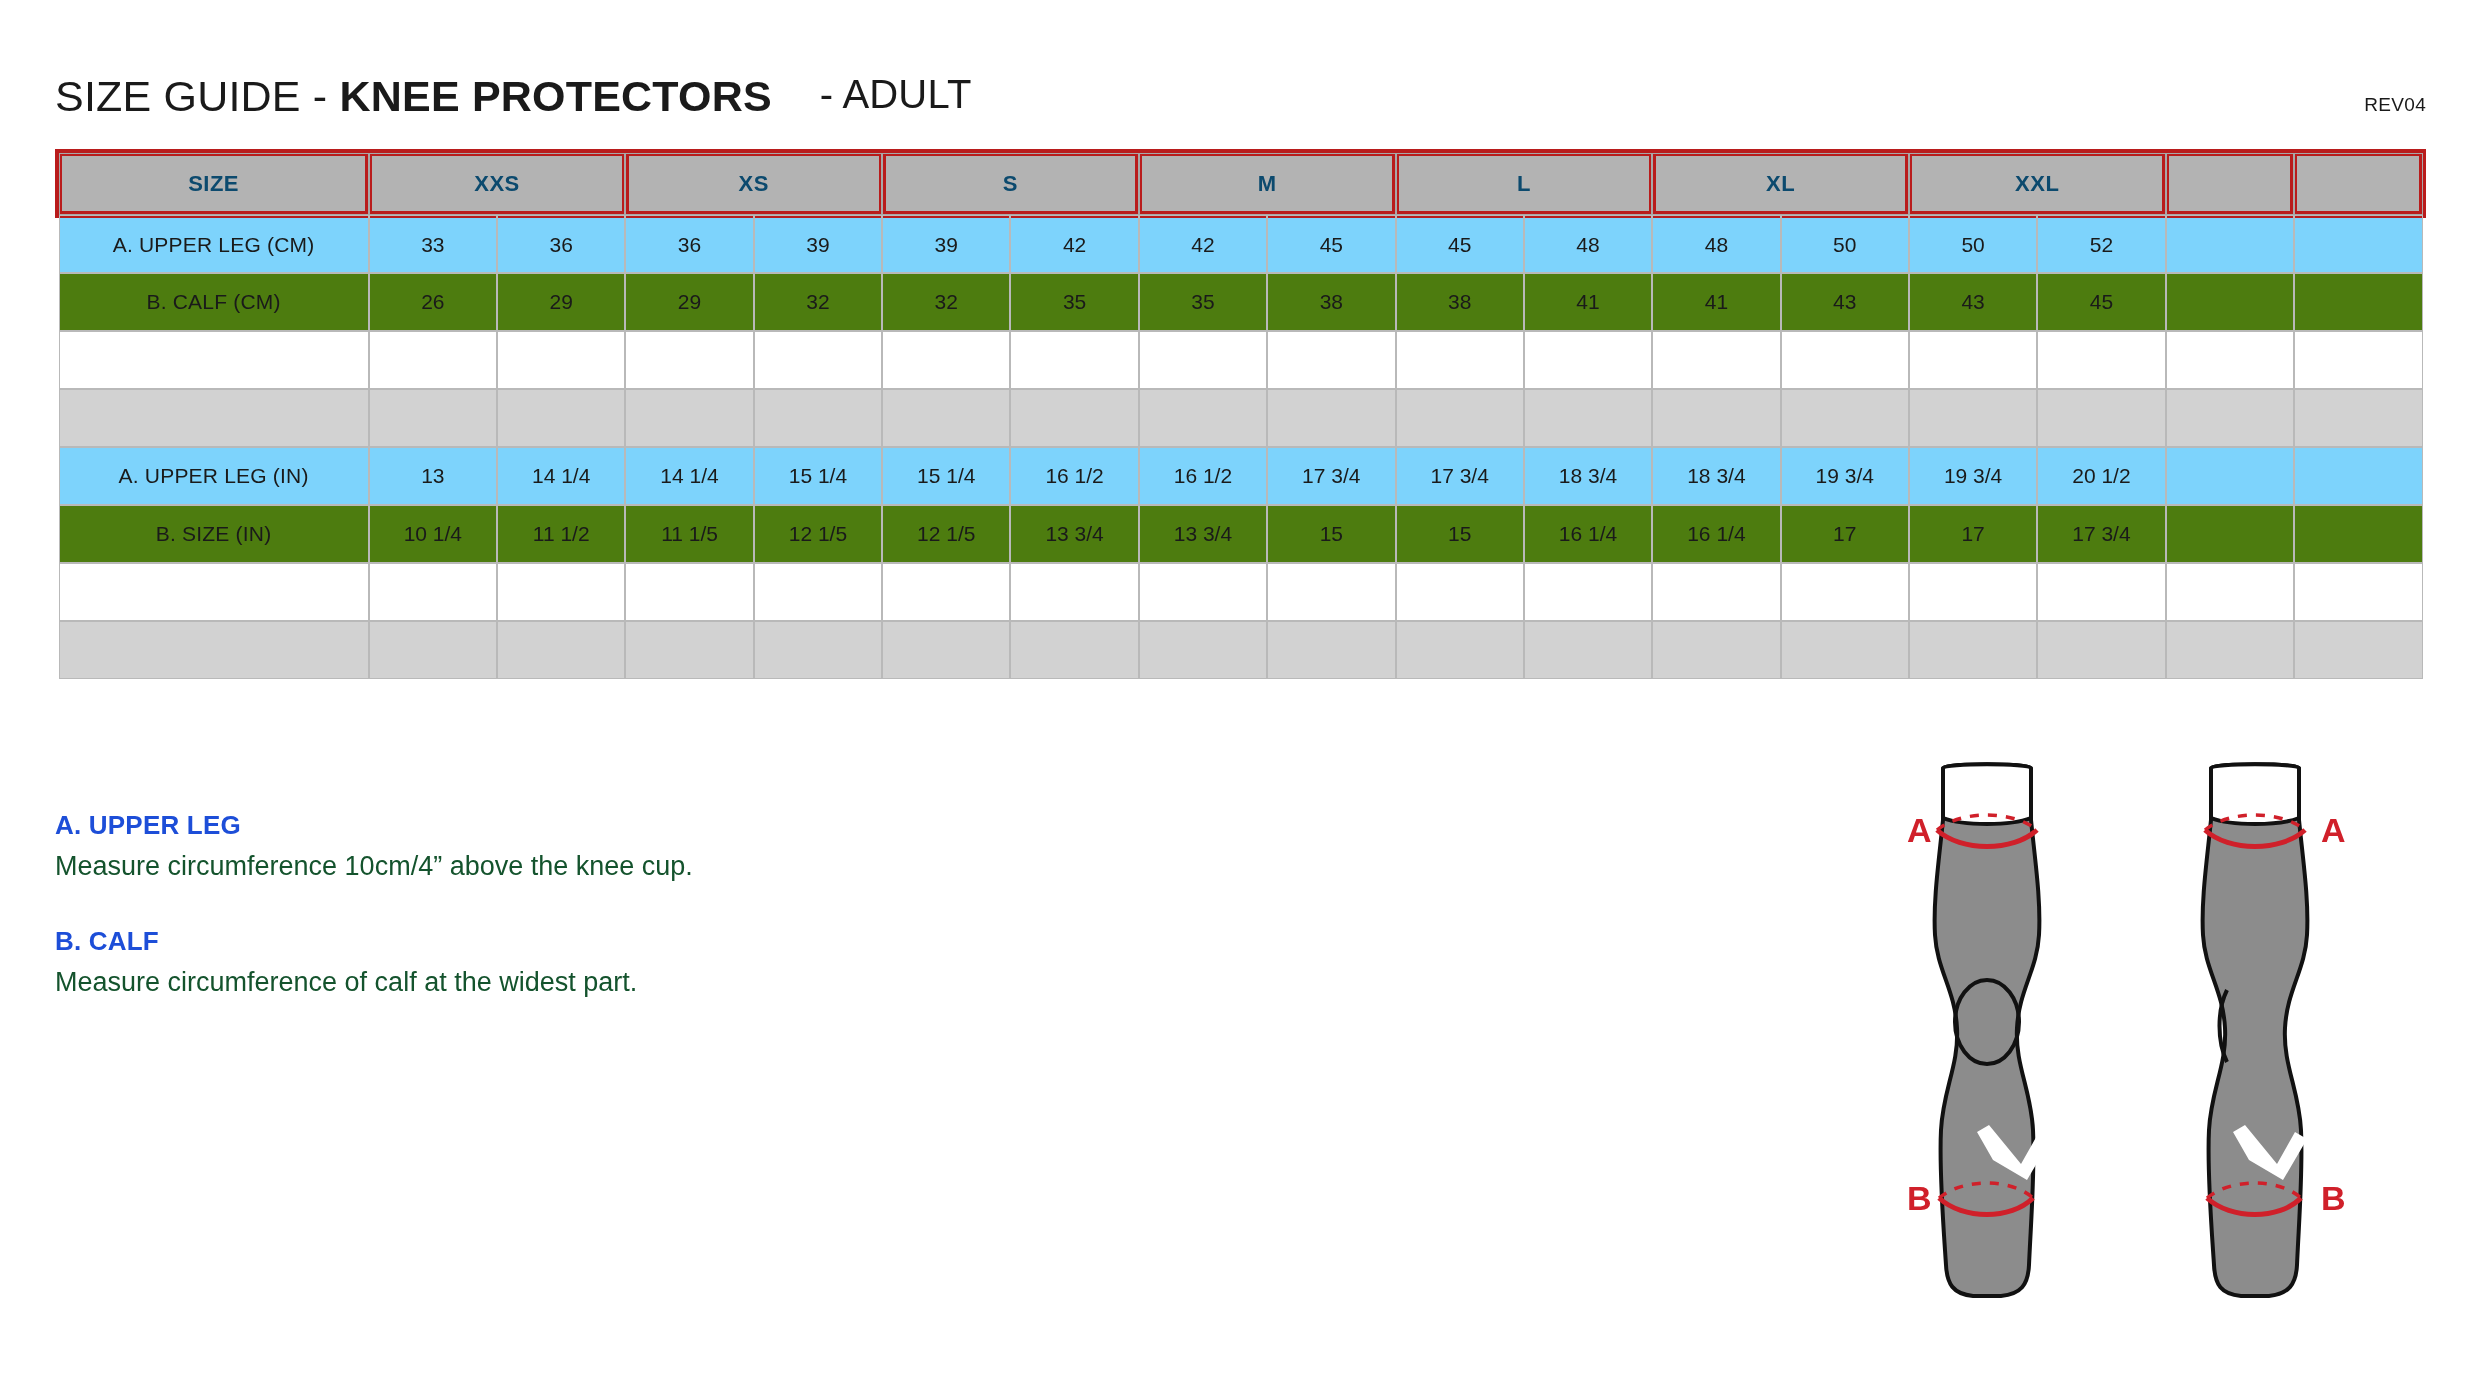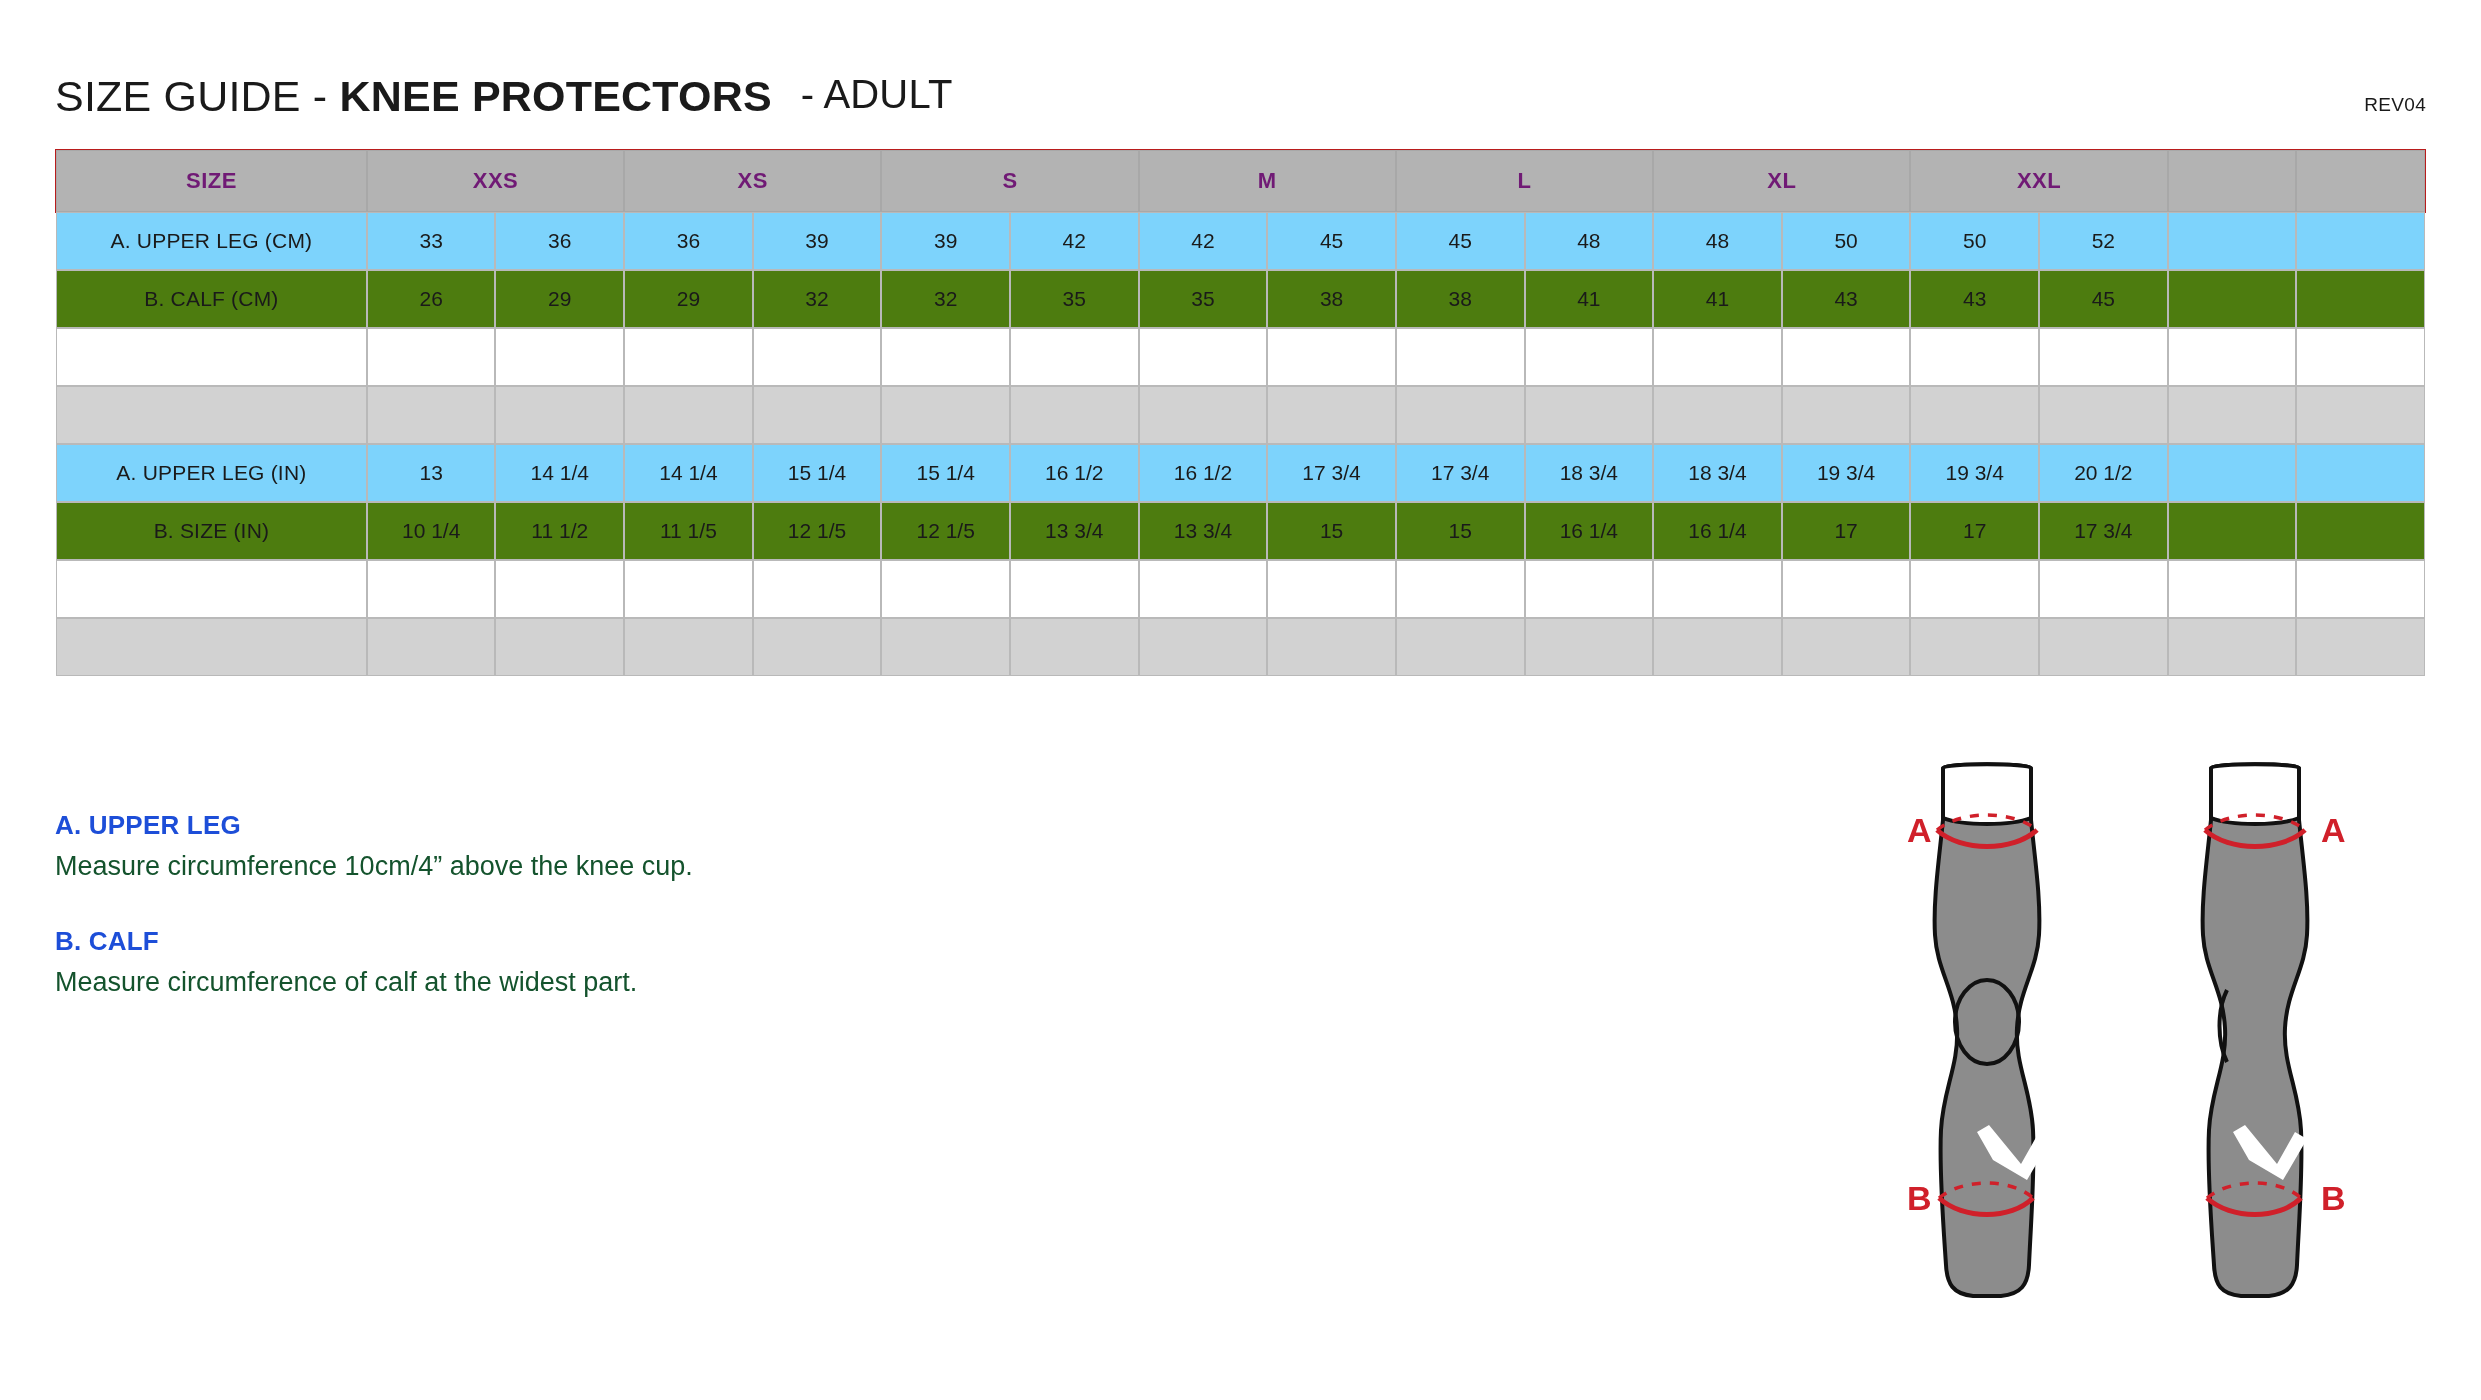--- a/index.html
+++ b/index.html
@@ -45,21 +45,21 @@
     font-size: 43px;
     font-weight: 700;
     letter-spacing: 0.2px;
     color: #1a1a1a;
   }
   .title-suffix {
     font-size: 40px;
     font-weight: 400;
     letter-spacing: 0.2px;
     color: #1a1a1a;
-    margin-left: 29px;
+    margin-left: 48px;
   }
   .rev {
     font-size: 19px;
     font-weight: 400;
     color: #1a1a1a;
     letter-spacing: 0.3px;
   }
 
   
   .table-wrap {
@@ -81,23 +81,23 @@
     font-size: 21px;
     font-weight: 400;
     padding: 0;
   }
   
   table.size-table tr.head th {
     background: #b3b3b3;
     font-weight: 700;
     font-size: 22px;
     letter-spacing: 0.5px;
-    color: #701a75;
+    color: #0c4a6e;
     height: 62px;
-    border: 2px solid #b91c1c;
+    border: 7px solid #b91c1c;
     outline: 1px solid #a8a8a8;
   }
   table.size-table tr.head th.empty-head {
     background: #b3b3b3;
   }
   
   td.label-cell {
     text-align: left;
     padding-left: 18px;
     font-weight: 700;

